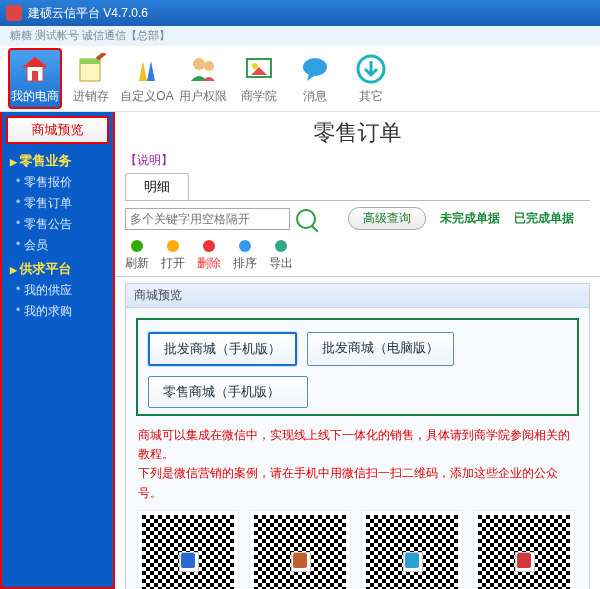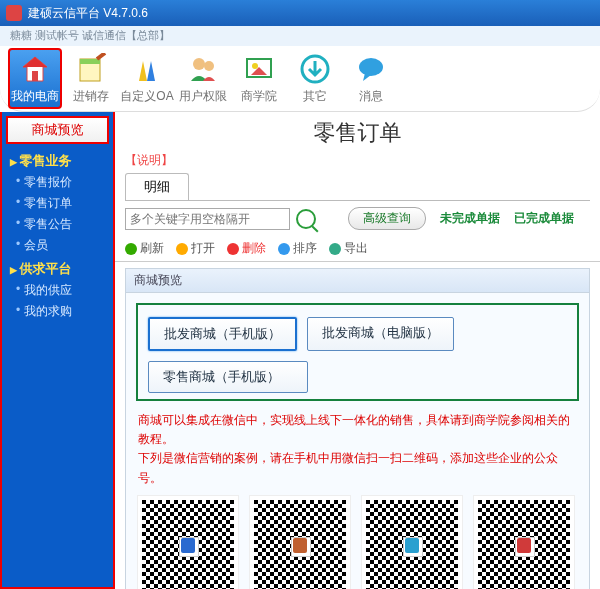--- a/index.html
+++ b/index.html
@@ -2,47 +2,47 @@
 <html><head>
 <meta charset="utf-8">
 <style>
 * { margin: 0; padding: 0; box-sizing: border-box; font-family: "Microsoft YaHei", SimSun, Arial, sans-serif; }
 body { width: 600px; height: 589px; background: #fff; overflow: hidden; font-size: 12px; }
 
 .titlebar { height: 26px; background: linear-gradient(#2a7fd8, #1a5fb8); color: #fff; display: flex; align-items: center; padding: 0 6px; font-size: 12px; }
 .titlebar .logo { width: 16px; height: 16px; background: #d44; border-radius: 3px; margin-right: 6px; }
 .subbar { height: 20px; background: #eaf3fc; color: #7a8a9a; font-size: 11px; padding: 2px 10px; }
 
-.toolbar { height: 66px; background: #fff; display: flex; gap: 2px; padding: 2px 8px; border-bottom: 1px solid #ddd; border-radius: 23px; }
+.toolbar { height: 66px; background: #fff; display: flex; gap: 2px; padding: 2px 8px; border-bottom: 1px solid #ddd; }
 .tool { width: 54px; display: flex; flex-direction: column; align-items: center; justify-content: center; font-size: 12px; color: #737373; cursor: pointer; border-radius: 4px; }
 .tool.active { background: linear-gradient(#4aa0f0, #1a70d0); color: #fff; border: 2px solid #e00; }
 .tool .ico { width: 34px; height: 34px; display: flex; align-items: center; justify-content: center; margin-bottom: 2px; }
 
 .body { display: flex; height: calc(100% - 112px); justify-content: space-between; }
 .sidebar { width: 115px; background: #0a5cc8; color: #fff; padding: 4px 4px; border: 2px solid #e00; border-top: none; }
 .preview-btn { background: linear-gradient(#fff,#f0f0f0); color: #d00; border: 2px solid #e00; padding: 3px 6px; text-align: center; font-size: 13px; cursor: pointer; margin-bottom: 6px; }
 .menu-group { margin-bottom: 2px; }
 .menu-head { color: #ffe04a; font-weight: bold; font-size: 13px; padding: 2px 4px; cursor: pointer; }
 .menu-head::before { content: "▶ "; font-size: 9px; }
 .menu-item { padding: 2px 4px 2px 18px; font-size: 12px; color: #d6e8ff; cursor: pointer; position: relative; }
 .menu-item::before { content: "•"; position: absolute; left: 10px; color: #9cc8ff; }
 
 .main { flex: 1; background: #fff; position: relative; overflow: hidden; }
 .page-title { font-size: 22px; color: #333; text-align: center; padding: 6px 0 2px; font-family: KaiTi, serif; }
-.explain { color: #ef4444; font-size: 12px; padding: 2px 10px; }
+.explain { color: #a21caf; font-size: 12px; padding: 2px 10px; }
 .tabs { display: flex; border-bottom: 1px solid #bbb; margin: 2px 10px 0; }
 .tab { padding: 4px 18px; border: 1px solid #bbb; border-bottom: none; background: #fff; font-size: 13px; border-radius: 3px 3px 0 0; cursor: pointer; }
 .searchbar { display: flex; align-items: center; gap: 6px; padding: 6px 10px; }
 .searchbar input { flex: 0 0 160px; height: 22px; border: 1px solid #aaa; padding: 0 4px; font-size: 12px; }
 .mag { width: 20px; height: 20px; border: 2px solid #2a9d3a; border-radius: 50%; position: relative; cursor: pointer; }
 .mag::after { content: ""; position: absolute; width: 8px; height: 2px; background: #2a9d3a; bottom: -3px; right: -5px; transform: rotate(45deg); }
 .adv { background: linear-gradient(#fff,#e8e8e8); border: 1px solid #aaa; padding: 2px 14px; border-radius: 11px; color: #1a7a2a; font-size: 12px; cursor: pointer; }
 .lnk { color: #1a8a3a; font-size: 12px; cursor: pointer; margin-left: 8px; font-weight: bold; }
 .actions { display: flex; gap: 12px; padding: 4px 10px; font-size: 12px; color: #555; border-bottom: 1px solid #ccc; }
-.act { display: flex; align-items: center; gap: 3px; cursor: pointer; }
+.act { display: flex; align-items: center; gap: 3px; cursor: pointer; flex-direction: column; }
 .act .c { width: 12px; height: 12px; border-radius: 50%; display: inline-block; }
 
 .panel { margin: 6px 10px; border: 1px solid #c8d4e0; background: #f7fbff; }
 .panel-head { background: linear-gradient(#eaf2fc,#d8e6f6); padding: 3px 8px; font-size: 12px; color: #445; border-bottom: 1px solid #c8d4e0; }
 .panel-body { padding: 10px; }
 .mall-box { border: 2px solid #15803d; padding: 12px 10px 6px; display: flex; flex-wrap: wrap; gap: 10px; }
 .mall-btn { background: linear-gradient(#fff,#eef4fa); border: 1px solid #5a8ac0; padding: 6px 14px; font-size: 13px; color: #234; border-radius: 2px; cursor: pointer; }
 .mall-btn.sel { border: 2px solid #1a70d0; box-shadow: 0 0 2px #4aa0f0; }
 .red-text { color: #d00; font-size: 12px; line-height: 1.6; margin: 10px 2px 8px; }
 .qr-row { display: flex; gap: 12px; padding: 0 2px; }
@@ -109,34 +109,34 @@
           <rect x="4" y="6" width="24" height="18" fill="#fff" stroke="#30a050" stroke-width="2"></rect>
           <circle cx="12" cy="13" r="3" fill="#f0d020"></circle>
           <polygon points="8,22 16,14 24,22" fill="#e05050"></polygon>
         </svg>
       </span>
     <span>商学院</span>
   </div>
   <div class="tool">
     <span class="ico">
         <svg width="32" height="32">
+          <ellipse cx="16" cy="14" rx="12" ry="9" fill="#30a0e0"></ellipse>
+          <polygon points="10,20 8,28 16,22" fill="#30a0e0"></polygon>
+        </svg>
+      </span>
+    <span>消息</span>
+  </div>
+  <div class="tool">
+    <span class="ico">
+        <svg width="32" height="32">
           <circle cx="16" cy="16" r="13" fill="none" stroke="#20b0c0" stroke-width="3"></circle>
           <path d="M16 8 L16 20 M10 16 L16 22 L22 16" fill="none" stroke="#20b0c0" stroke-width="3"></path>
         </svg>
       </span>
     <span>其它</span>
-  </div>
-  <div class="tool">
-    <span class="ico">
-        <svg width="32" height="32">
-          <ellipse cx="16" cy="14" rx="12" ry="9" fill="#30a0e0"></ellipse>
-          <polygon points="10,20 8,28 16,22" fill="#30a0e0"></polygon>
-        </svg>
-      </span>
-    <span>消息</span>
   </div>
 </div>
 
 <div class="body">
   <div class="sidebar">
     <div class="preview-btn">商城预览</div>
     <div id="menu-container">
         <div class="menu-group">
           <div class="menu-head">零售业务</div>
           <div class="menu-item">零售报价</div>

